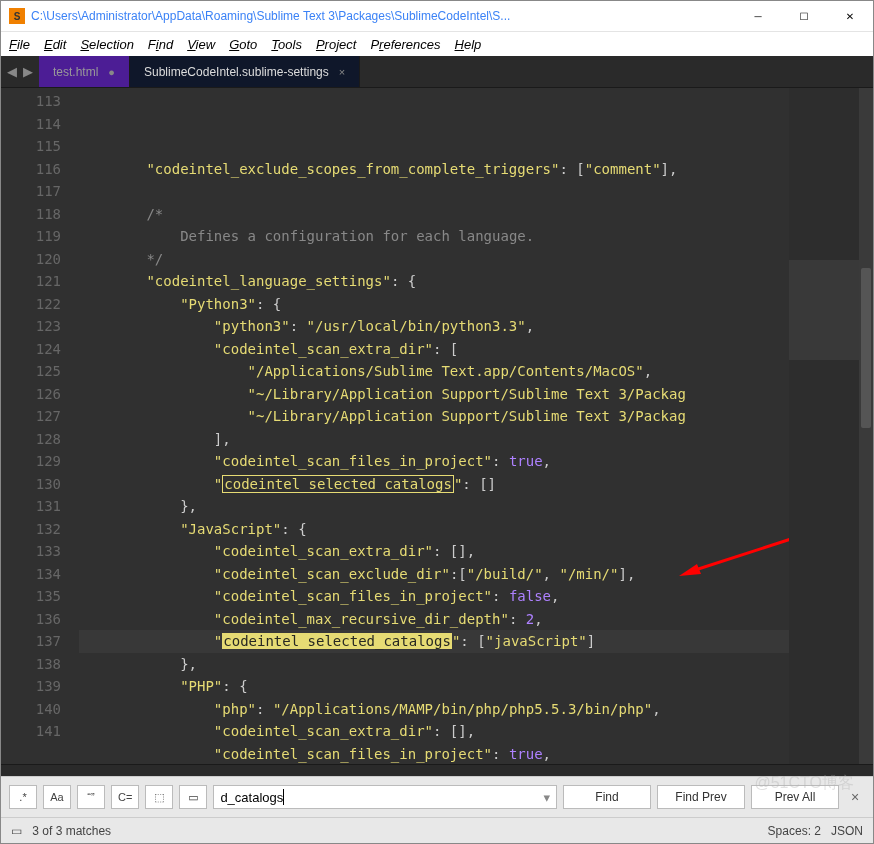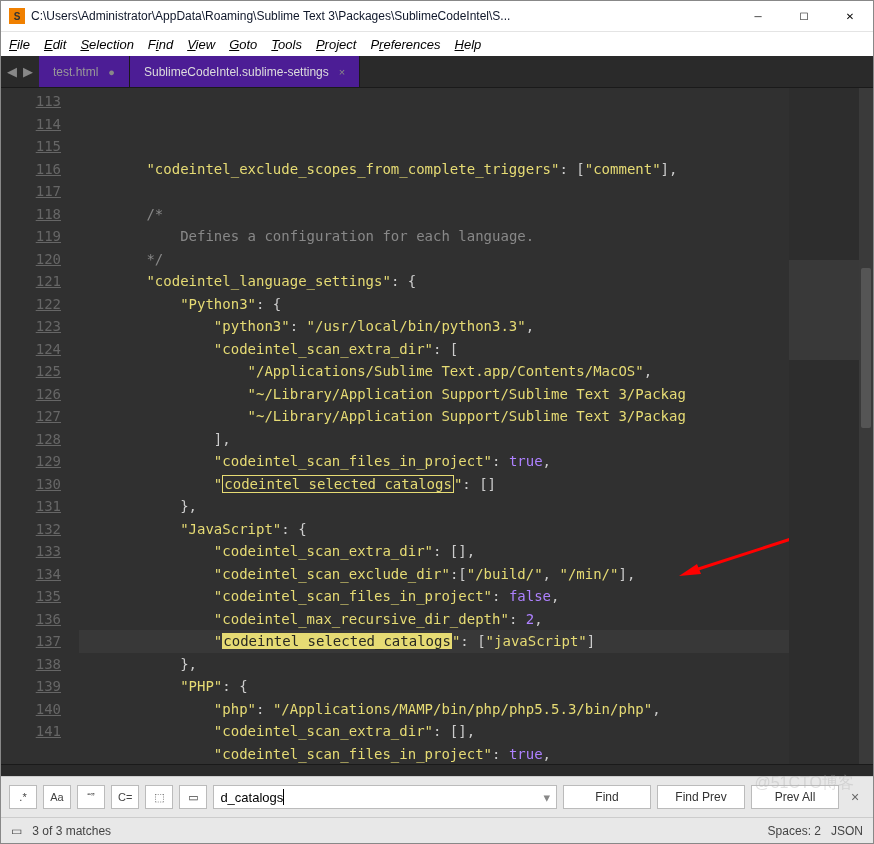--- a/index.html
+++ b/index.html
@@ -29,21 +29,21 @@
   font-size: 10px;
   font-weight: bold;
   display: flex;
   align-items: center;
   justify-content: center;
   margin-right: 6px;
 }
 .titlebar .title {
   flex: 1;
   font-size: 12px;
-  color: #0f172a;
+  color: #3b82f6;
   white-space: nowrap;
   overflow: hidden;
   text-overflow: ellipsis;
 }
 .win-controls { display: flex; }
 .win-btn {
   width: 46px; height: 30px;
   display: flex; align-items: center; justify-content: center;
   font-size: 10px; color: #000;
 }
@@ -84,39 +84,38 @@
 .tab {
   display: flex;
   align-items: center;
   padding: 0 14px;
   color: #999;
   gap: 10px;
   font-size: 12px;
   border-right: 1px solid #1a1a1a;
   background: #4c1d95;
 }
-.tab.active { background: #4c1d95; color: #ddd; }
+.tab.active { background: #0f172a; color: #ddd; }
 .tab .close { font-size: 11px; color: #888; }
 .editor-wrap {
   flex: 1;
   display: flex;
   min-height: 0;
   position: relative;
 }
 .gutter {
   width: 78px;
   background: #303030;
   color: #666;
   text-align: right;
   padding-right: 18px;
   font-family: Consolas, monospace;
   font-size: 14px;
   line-height: 22.5px;
   padding-top: 2px;
-  text-decoration: underline;
 }
 .code {
   flex: 1;
   background: #303030;
   font-family: Consolas, monospace;
   font-size: 14px;
   line-height: 22.5px;
   padding-top: 2px;
   white-space: pre;
   overflow: hidden;

